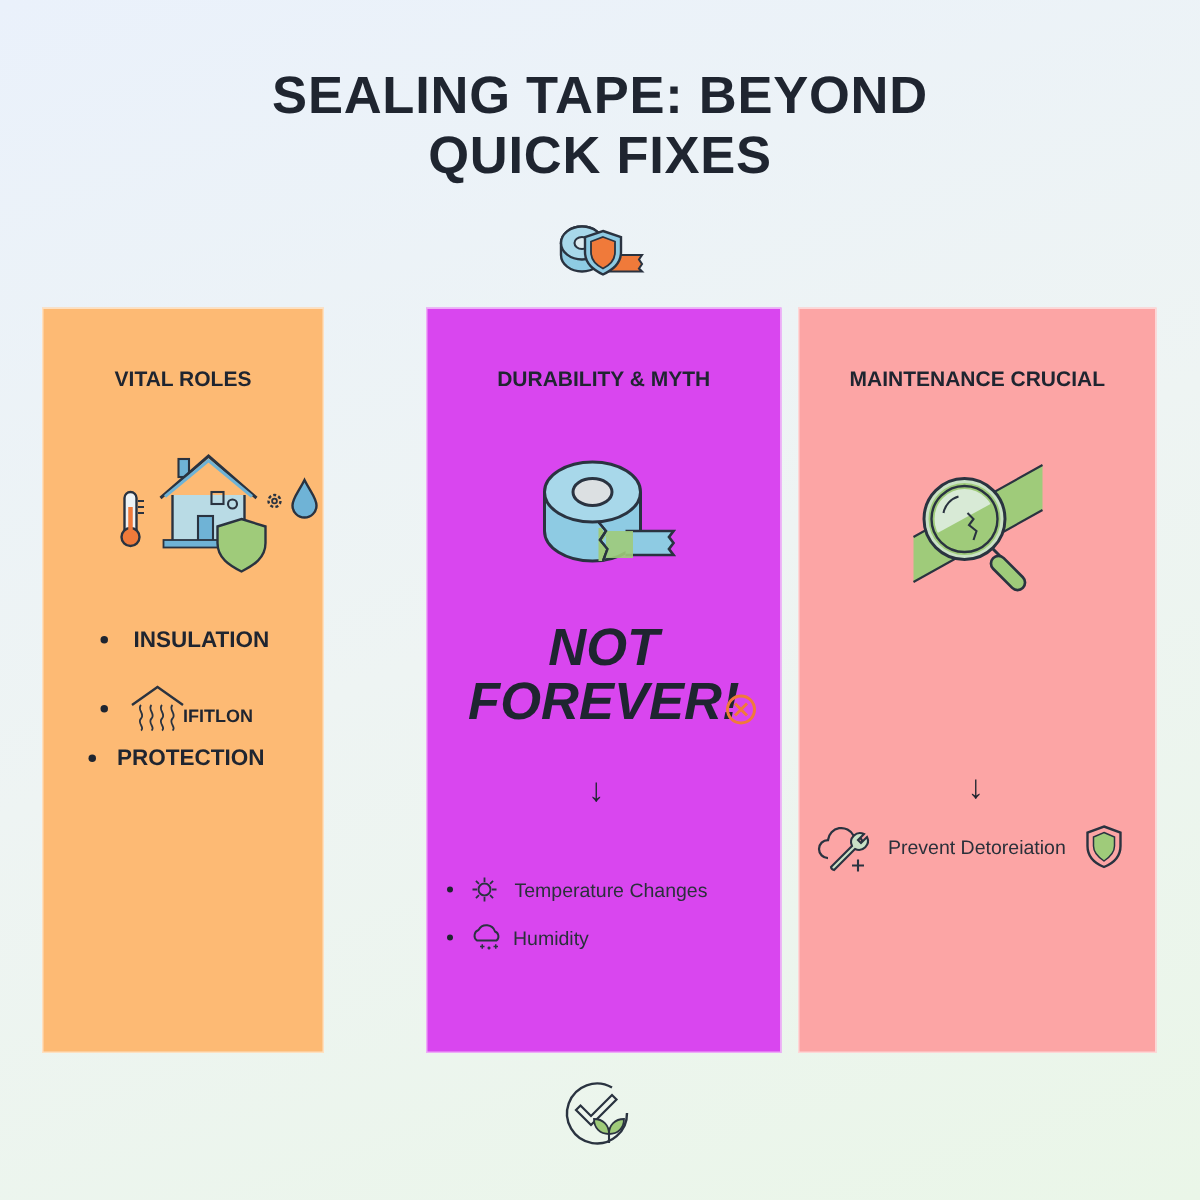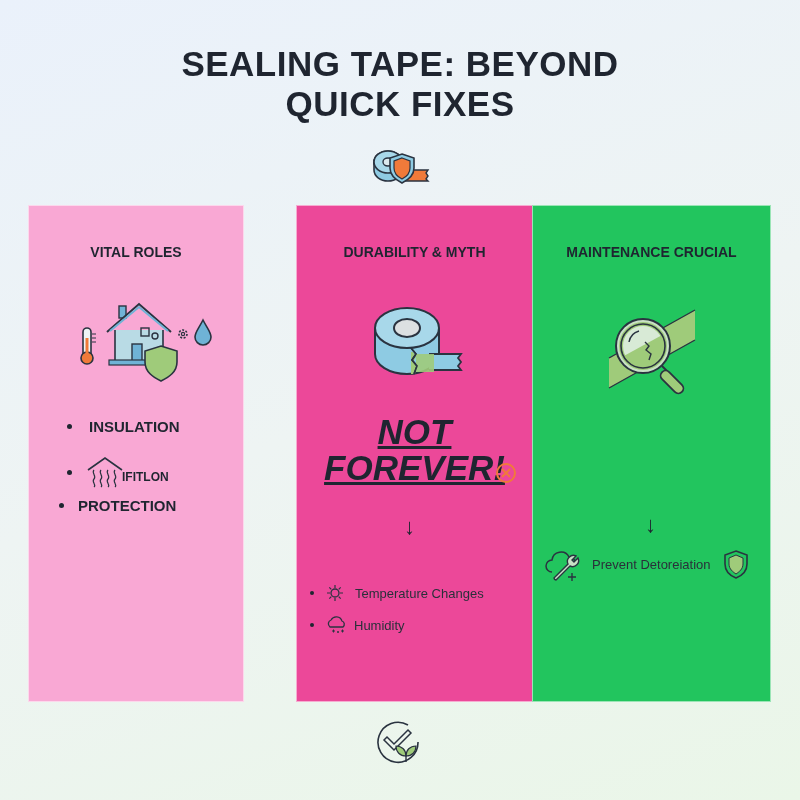--- a/index.html
+++ b/index.html
@@ -13,33 +13,33 @@
   .title {
     position: absolute; left: 0; top: 44px; width: 800px;
     text-align: center; font-weight: 700; font-size: 35px; line-height: 40px;
     letter-spacing: 0.5px; color: #1f2530;
   }
   .hero-icon { position: absolute; left: 368px; top: 142px; width: 66px; height: 46px; }
   .panel {
     position: absolute; top: 205px; height: 497px;
     border: 1px solid rgba(255,255,255,0.55);
   }
-  .p1 { left: 28px; width: 216px; background: #f9a8d4; }
-  .p2 { left: 296px; width: 237px; background: #ec4899; }
-  .p3 { left: 532px; width: 239px; background: #22c55e; }
+  .p1 { left: 28px; width: 188px; background: #fdba74; }
+  .p2 { left: 284px; width: 237px; background: #d946ef; }
+  .p3 { left: 532px; width: 239px; background: #fca5a5; }
   .ph {
     position: absolute; left: 0; width: 100%; top: 38px; text-align: center;
     font-weight: 700; font-size: 14px; color: #1f2530;
   }
   .bul { position: absolute; display: flex; align-items: center; }
   .dot { width: 5px; height: 5px; border-radius: 50%; background: #1f2530; display: inline-block; }
   .b-lbl { font-weight: 700; font-size: 15px; color: #1f2530; }
   .big {
     position: absolute; left: 0; width: 100%; text-align: center;
-    font-weight: 700; font-style: italic; font-size: 35px; line-height: 36px; color: #1f2530; text-decoration: underline;
+    font-weight: 700; font-style: italic; font-size: 35px; line-height: 36px; color: #1f2530;
   }
   .big2 {
     position: absolute; left: 0; width: 100%; text-align: center;
     font-weight: 700; font-size: 21px; line-height: 28px; color: #1f2530;
   }
   .arrow { position: absolute; font-size: 22px; color: #1f2530; }
   .sm { font-size: 13px; color: #2a303a; }
   svg { display: block; }
 </style>
 </head>

